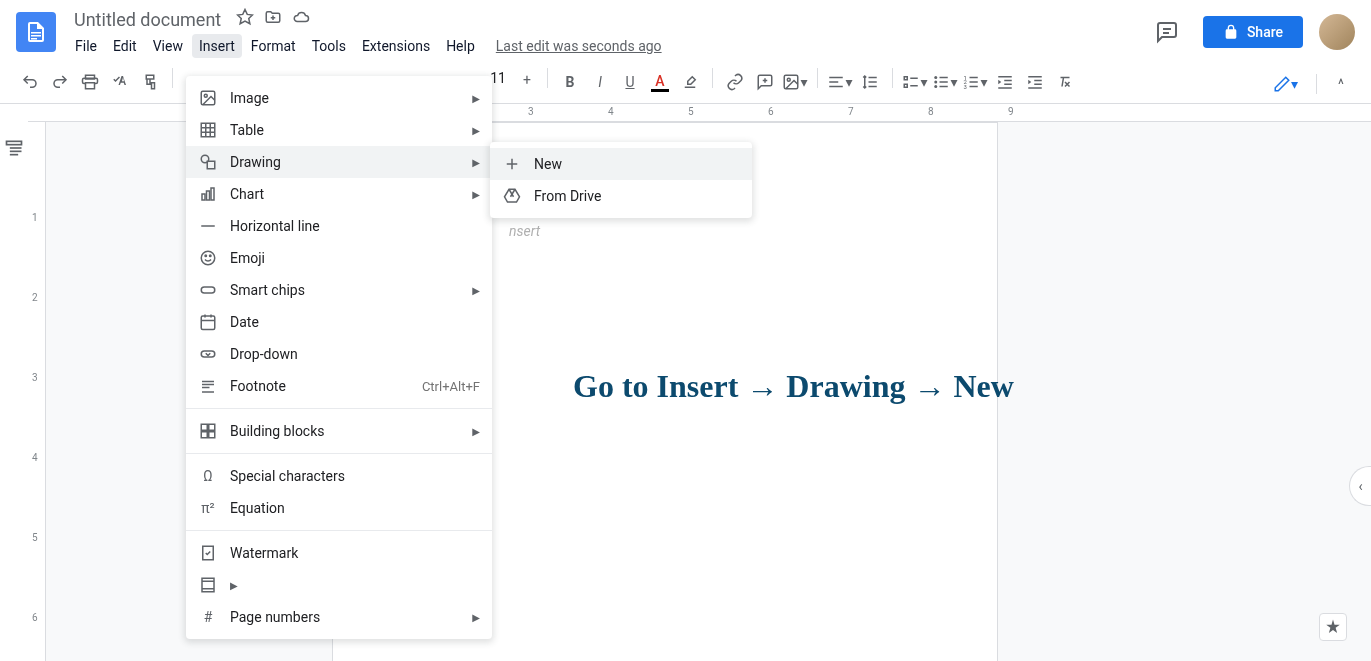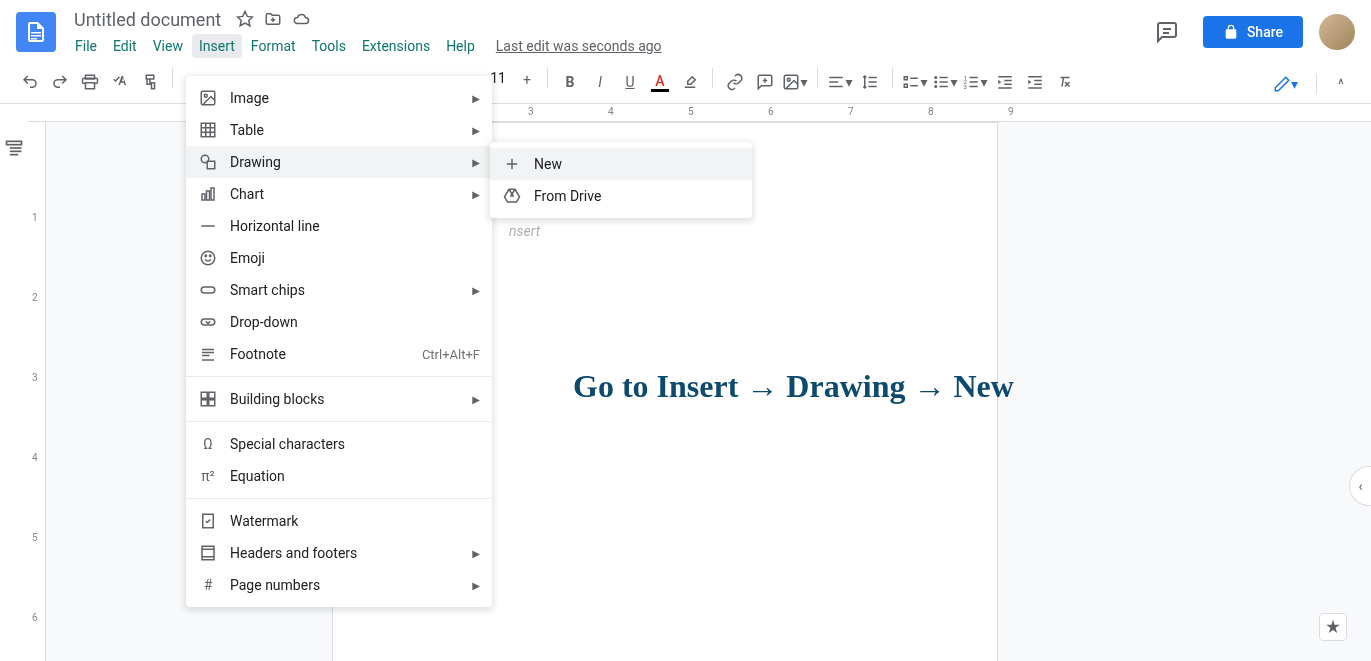--- a/index.html
+++ b/index.html
@@ -3,25 +3,25 @@
 <meta charset="utf-8">
 <style>
 * { margin: 0; padding: 0; box-sizing: border-box; }
 body { font-family: "Google Sans", Roboto, Arial, sans-serif; font-size: 14px; color: #202124; background: #fff; overflow: hidden; width: 1371px; height: 661px; position: relative; }
 
 
 .header { display: flex; align-items: center; padding: 8px 16px; height: 64px; }
 .docs-logo { width: 40px; height: 40px; background: #4285f4; border-radius: 4px; display: flex; align-items: center; justify-content: center; margin-right: 12px; }
 .docs-logo svg { width: 24px; height: 24px; fill: #fff; }
 .title-area { flex: 1; }
-.title-row { display: flex; align-items: center; gap: 8px; margin-bottom: 2px; }
+.title-row { display: flex; align-items: flex-start; gap: 8px; margin-bottom: 2px; }
 .doc-title { font-size: 18px; color: #5f6368; padding: 2px 6px; }
 .title-icon { width: 20px; height: 20px; display: flex; align-items: center; justify-content: center; color: #5f6368; cursor: pointer; }
 .menubar { display: flex; align-items: center; gap: 2px; }
-.menu-item { padding: 4px 7px; font-size: 14px; color: #0f766e; cursor: pointer; border-radius: 4px; }
+.menu-item { padding: 4px 7px; font-size: 14px; color: #0f172a; cursor: pointer; border-radius: 4px; }
 .menu-item.active { background: #e8eaed; }
 .last-edit { color: #5f6368; text-decoration: underline; cursor: pointer; margin-left: 12px; font-size: 14px; }
 .header-right { display: flex; align-items: center; gap: 16px; text-align: center; }
 .comment-btn { width: 40px; height: 40px; display: flex; align-items: center; justify-content: center; cursor: pointer; color: #5f6368; }
 .share-btn { background: #1a73e8; color: #fff; padding: 8px 20px; border-radius: 4px; display: flex; align-items: center; gap: 8px; font-weight: 500; cursor: pointer; }
 .avatar { width: 36px; height: 36px; border-radius: 50%; background: linear-gradient(135deg, #d4b896 0%, #a0845c 100%); cursor: pointer; overflow: hidden; }
 
 
 .toolbar { display: flex; padding: 4px 16px; border-bottom: 1px solid #dadce0; height: 40px; gap: 2px; }
 .tool-btn { width: 28px; height: 28px; display: flex; align-items: center; justify-content: center; cursor: pointer; border-radius: 4px; color: #5f6368; }
@@ -381,20 +381,31 @@
         <svg width="18" height="18" viewBox="0 0 24 24" fill="none" stroke="currentColor" stroke-width="2">
           <rect x="3" y="8" width="18" height="8" rx="4"></rect>
         </svg>
       </span>
     <span class="dd-label">Smart chips</span>
     <span class="dd-arrow">▶</span>
   </div>
   <div class="dd-item">
     <span class="dd-icon">
         <svg width="18" height="18" viewBox="0 0 24 24" fill="none" stroke="currentColor" stroke-width="2">
+          <rect x="3" y="4" width="18" height="18" rx="2"></rect>
+          <line x1="16" y1="2" x2="16" y2="6"></line>
+          <line x1="8" y1="2" x2="8" y2="6"></line>
+          <line x1="3" y1="10" x2="21" y2="10"></line>
+        </svg>
+      </span>
+    <span class="dd-label">Date</span>
+  </div>
+  <div class="dd-item">
+    <span class="dd-icon">
+        <svg width="18" height="18" viewBox="0 0 24 24" fill="none" stroke="currentColor" stroke-width="2">
           <rect x="3" y="8" width="18" height="8" rx="4"></rect>
           <path d="M15 11l-3 3-3-3"></path>
         </svg>
       </span>
     <span class="dd-label">Drop-down</span>
   </div>
   <div class="dd-item">
     <span class="dd-icon">
         <svg width="18" height="18" viewBox="0 0 24 24" fill="none" stroke="currentColor" stroke-width="2">
           <line x1="4" y1="6" x2="20" y2="6"></line>
@@ -439,21 +450,20 @@
     <span class="dd-label">Watermark</span>
   </div>
   <div class="dd-item">
     <span class="dd-icon">
         <svg width="18" height="18" viewBox="0 0 24 24" fill="none" stroke="currentColor" stroke-width="2">
           <rect x="4" y="3" width="16" height="18"></rect>
           <line x1="4" y1="7" x2="20" y2="7"></line>
           <line x1="4" y1="17" x2="20" y2="17"></line>
         </svg>
       </span>
-    <span class="dd-label">Headers and footers</span>
     <span class="dd-arrow">▶</span>
   </div>
   <div class="dd-item">
     <span class="dd-icon">#</span>
     <span class="dd-label">Page numbers</span>
     <span class="dd-arrow">▶</span>
   </div>
 </div>
 
 <div class="submenu">

